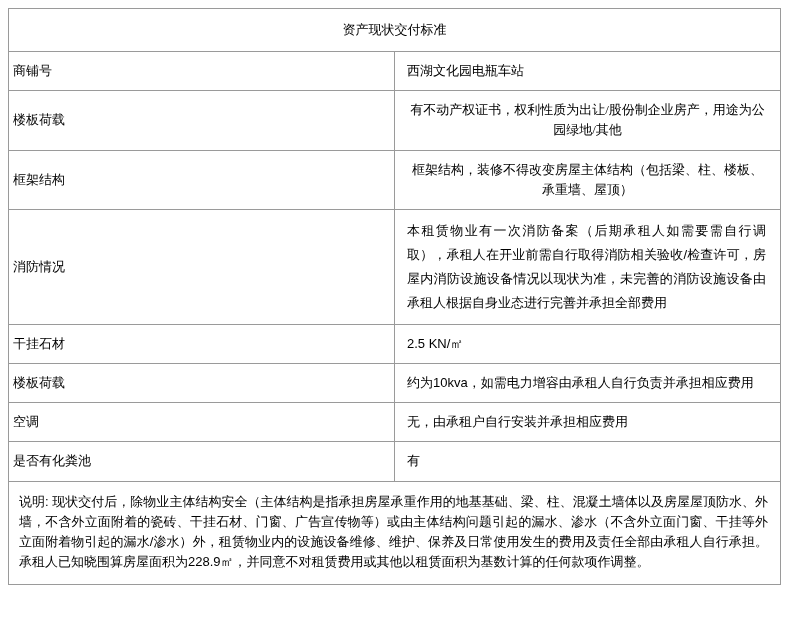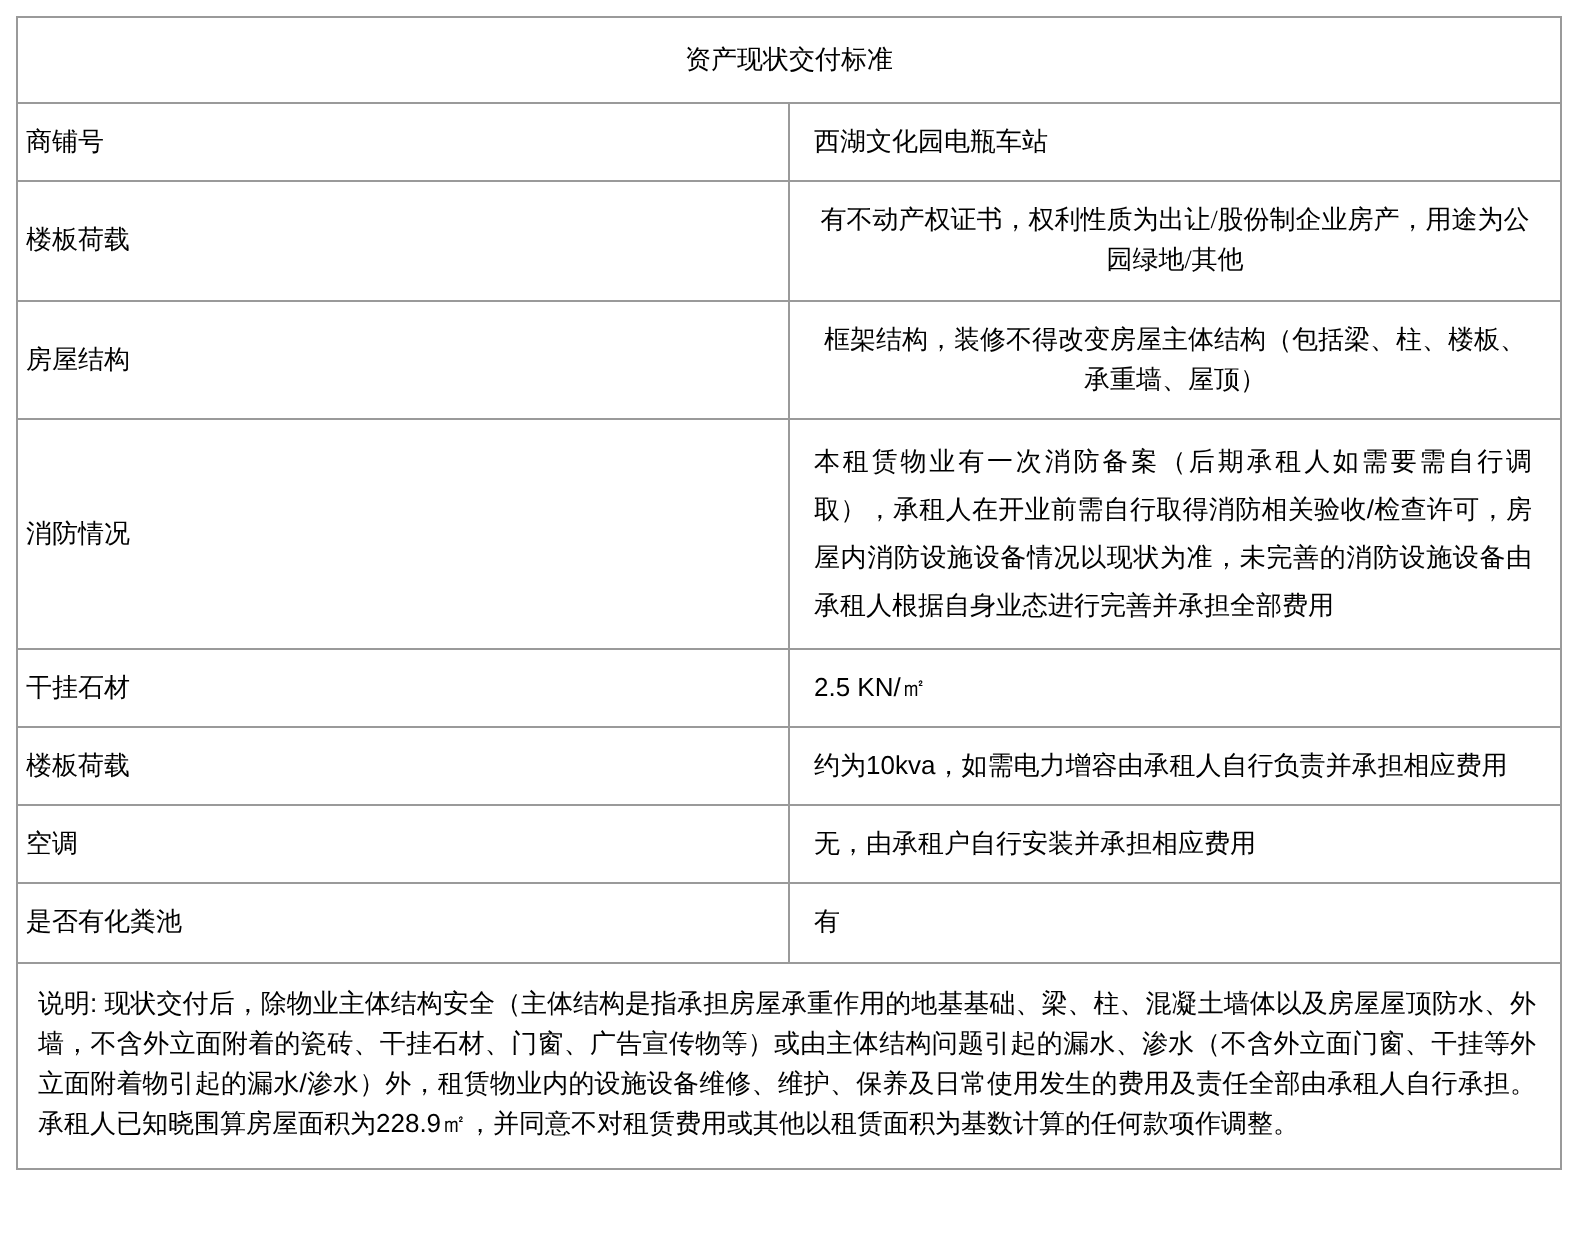--- a/index.html
+++ b/index.html
@@ -82,21 +82,21 @@
         <td class="label-cell">商铺号</td>
         <td class="value-cell center">西湖文化园电瓶车站</td>
       </tr>
 
       <tr>
         <td class="label-cell">楼板荷载</td>
         <td class="value-cell left">有不动产权证书，权利性质为出让/股份制企业房产，用途为公园绿地/其他</td>
       </tr>
 
       <tr>
-        <td class="label-cell">房屋结构</td>
+        <td class="label-cell">框架结构</td>
         <td class="value-cell left">框架结构，装修不得改变房屋主体结构（包括梁、柱、楼板、承重墙、屋顶）</td>
       </tr>
 
       <tr>
         <td class="label-cell">消防情况</td>
         <td class="value-cell justify">本租赁物业有一次消防备案（后期承租人如需要需自行调取），承租人在开业前需自行取得消防相关验收/检查许可，房屋内消防设施设备情况以现状为准，未完善的消防设施设备由承租人根据自身业态进行完善并承担全部费用</td>
       </tr>
 
 
       <tr>

